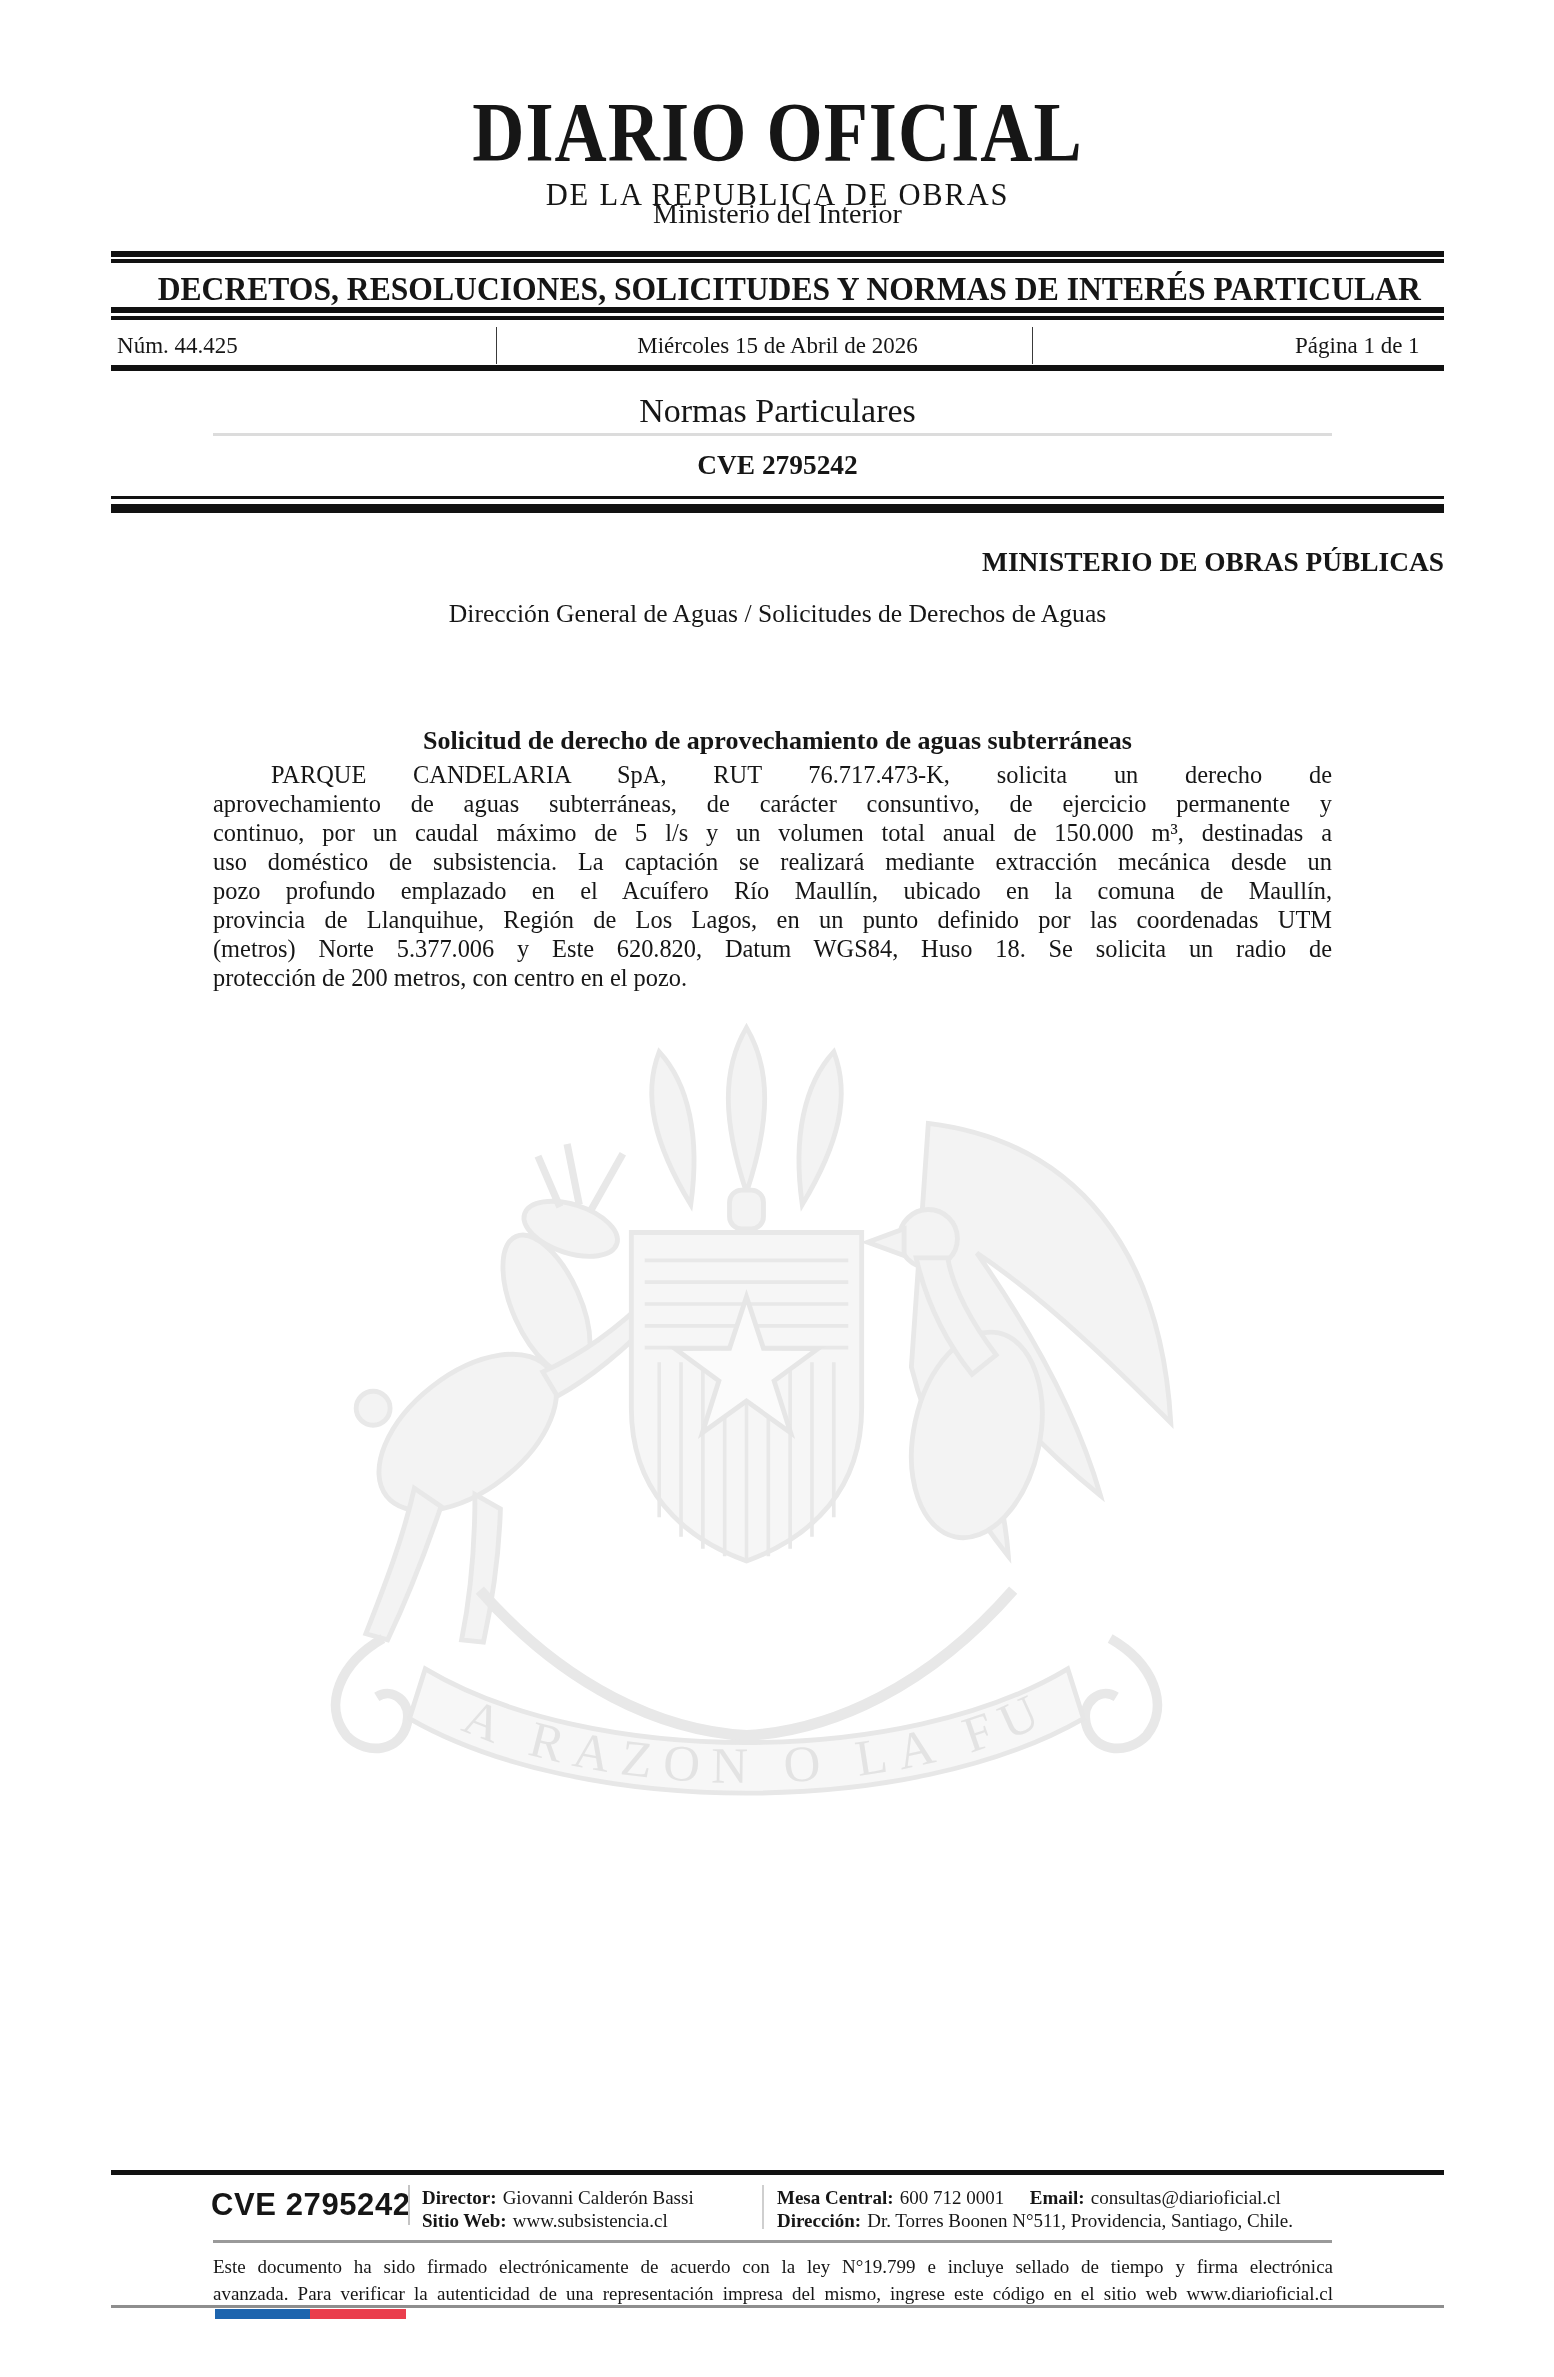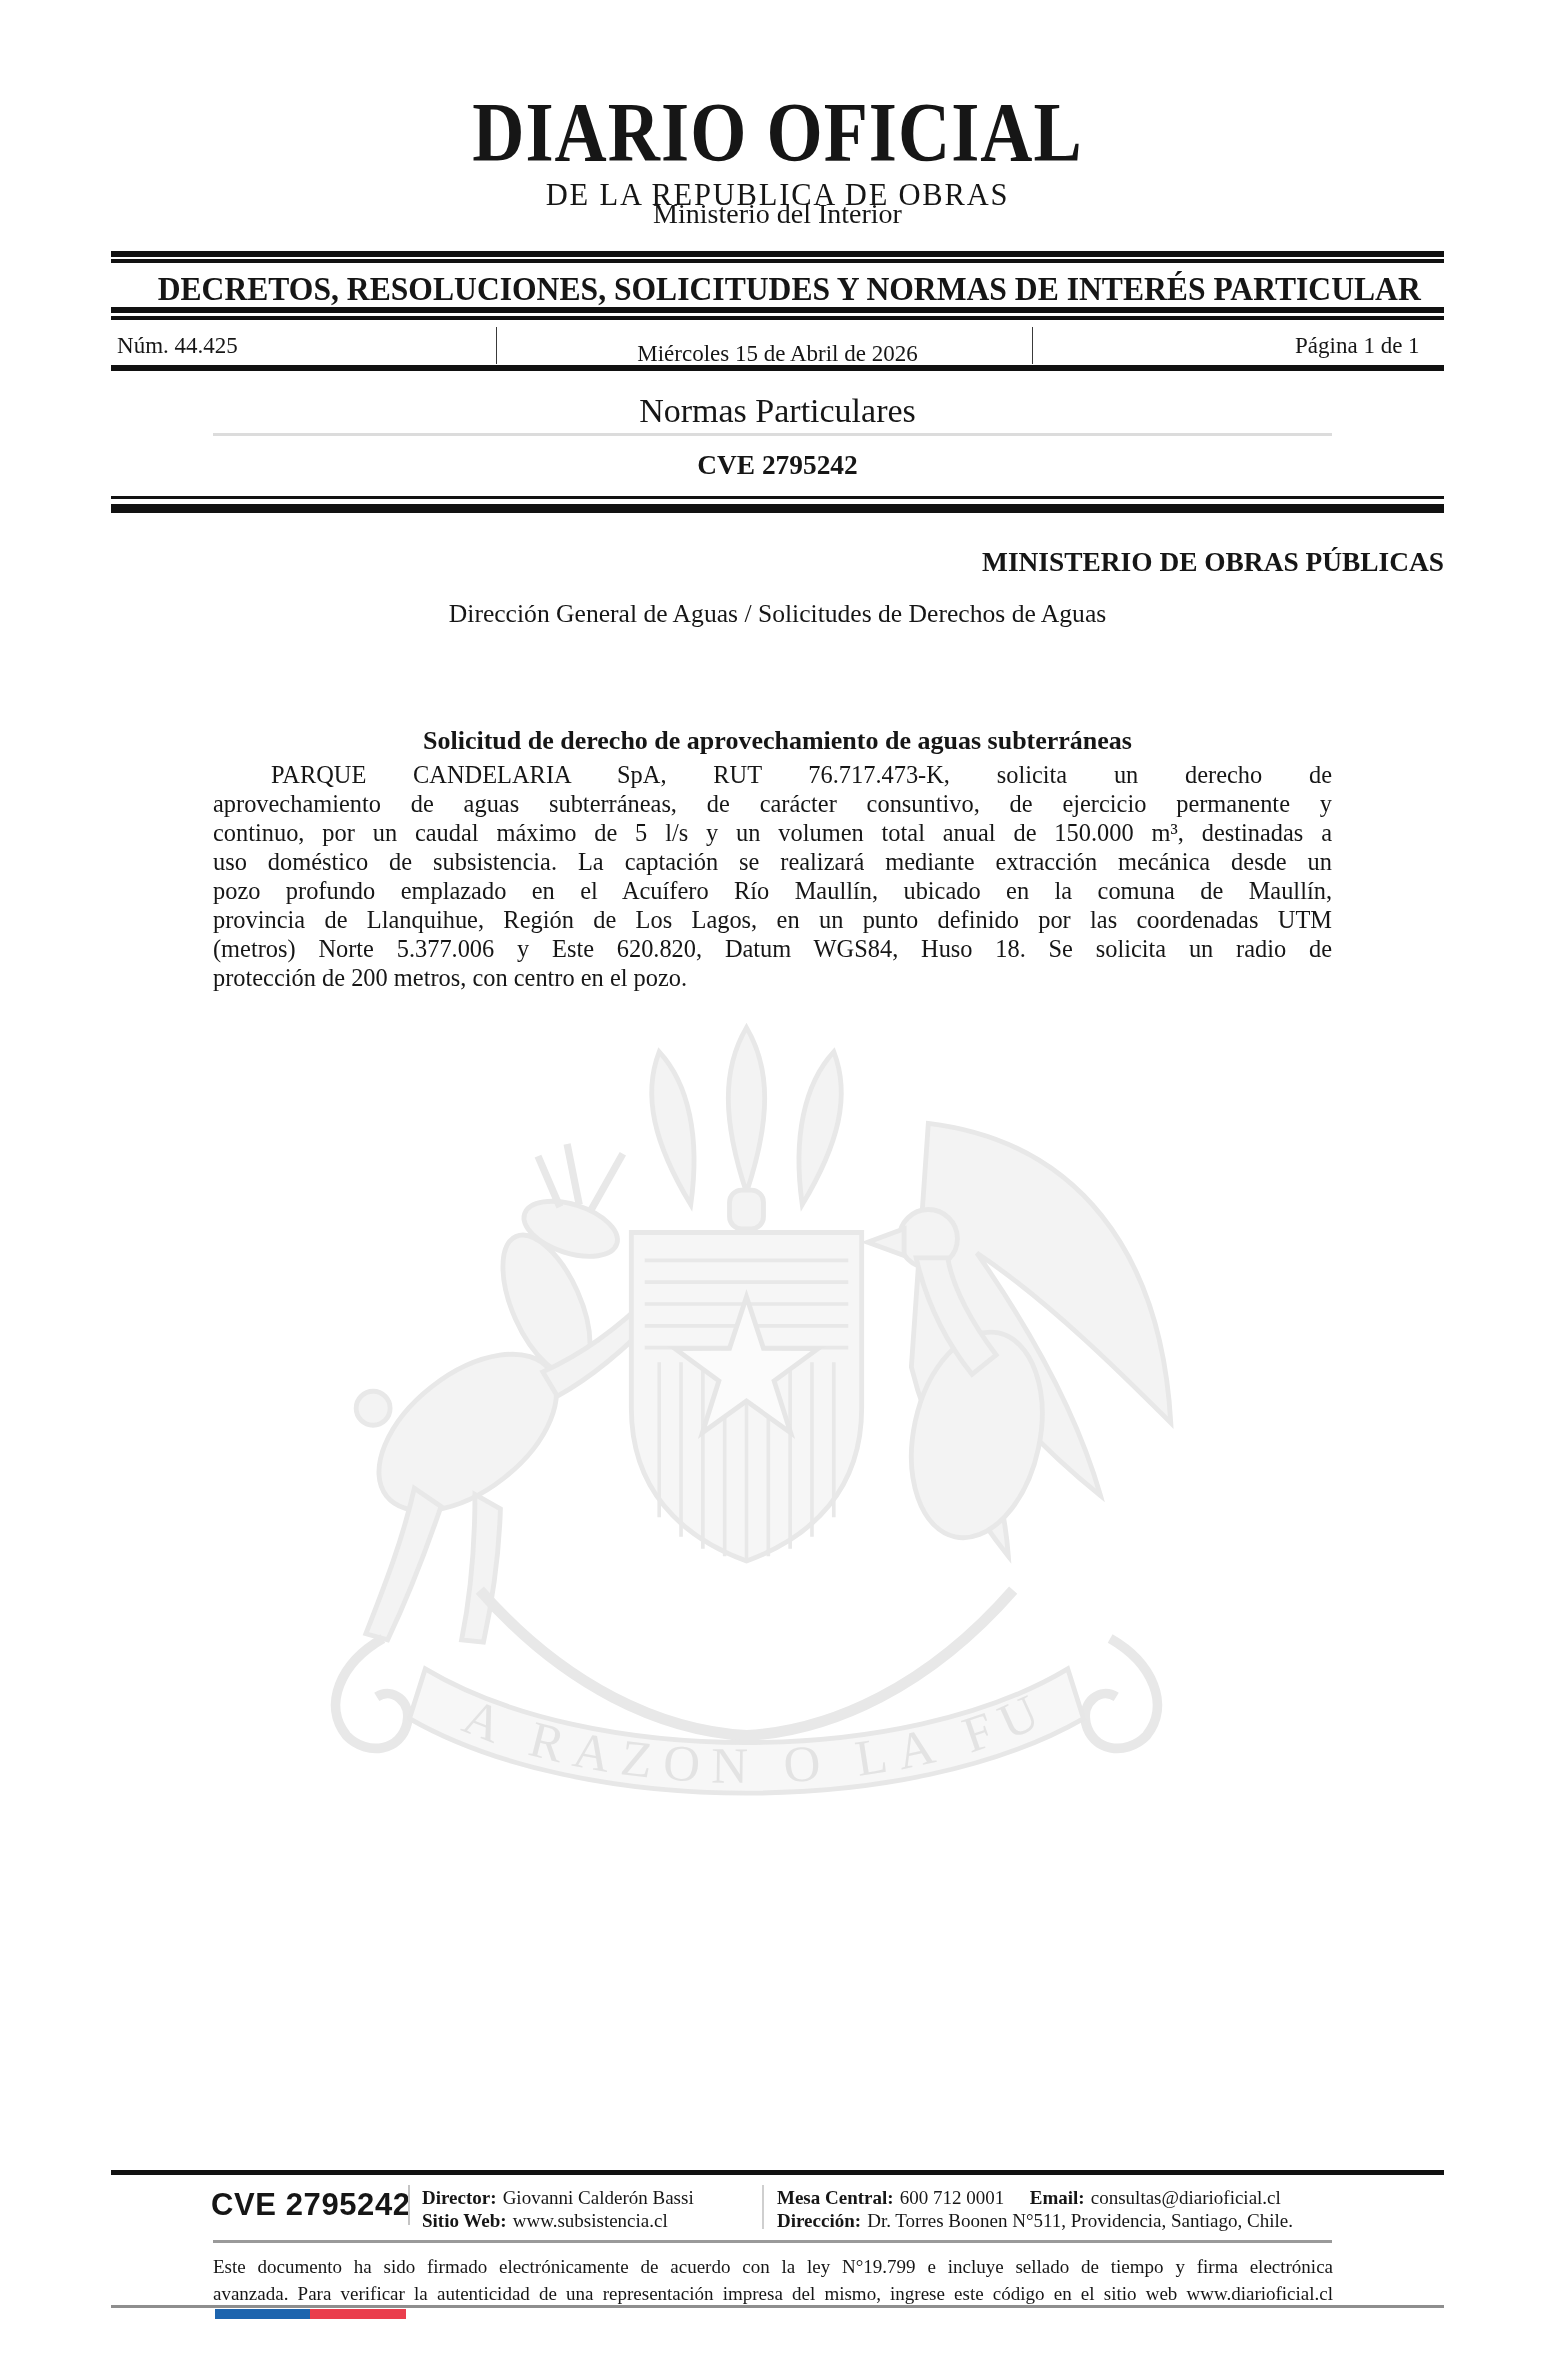--- a/index.html
+++ b/index.html
@@ -21,21 +21,21 @@
 
   
   .rA1{top:251px;height:5.5px;} .rA2{top:259px;height:3.7px;}
   .banner-text{top:270px;font-size:34px;font-weight:bold;line-height:1.1;white-space:nowrap;
                transform:scaleX(.93);transform-origin:center;}
   .rB1{top:307px;height:5.5px;} .rB2{top:316px;height:3.7px;}
 
   
   .meta{top:329px;height:34px;width:100%;font-size:23px;line-height:34px;}
   .meta-issue{position:absolute;left:6.1px;top:0;}
-  .meta-date{position:absolute;left:0;width:100%;text-align:center;top:8px;}
+  .meta-date{position:absolute;left:0;width:100%;text-align:center;top:0;}
   .meta-page{position:absolute;right:24.4px;top:0;}
   .vbar{position:absolute;top:327px;width:1.2px;height:37px;background:#3a3a3a;}
   .vbar1{left:385px;} .vbar2{left:921px;}
   .rC{top:365px;height:5.5px;}
 
   
   .np-head{top:392px;font-size:34px;font-weight:normal;line-height:1.1;}
   .lightrule{position:absolute;top:433px;left:102px;width:1119px;height:3px;background:#dcdcdc;}
   .cve-top{top:450px;font-size:27.4px;font-weight:bold;line-height:1.1;}
   .rD1{top:496px;height:3px;} .rD2{top:504px;height:9.1px;}

